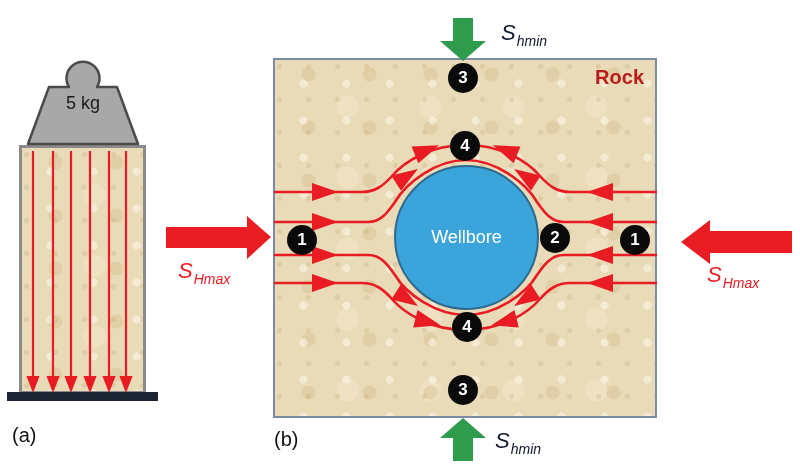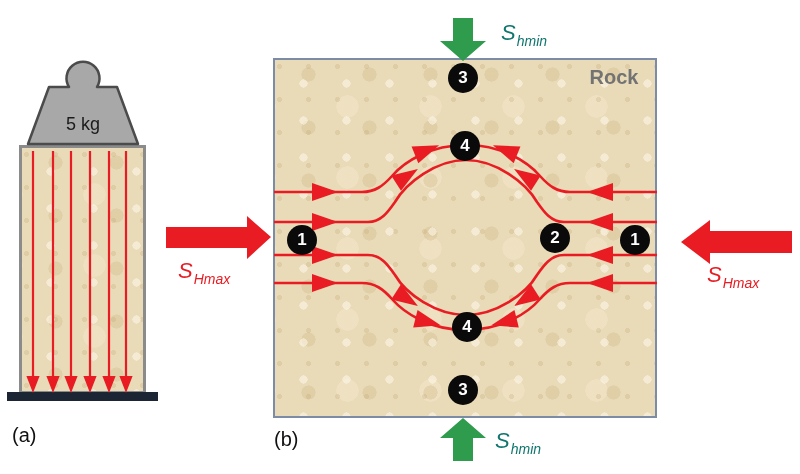--- a/index.html
+++ b/index.html
@@ -36,29 +36,29 @@
     background:#3ba4da; border:2px solid #2e6a8e; box-sizing:border-box;
     display:flex; align-items:center; justify-content:center; z-index:4;
   }
   #wellbore .wb-label { color:#ffffff; font-size:18px; }
   .marker {
     position:absolute; width:30px; height:30px; border-radius:50%;
     background:#0a0a0a; color:#ffffff; font-weight:bold; font-size:17px;
     display:flex; align-items:center; justify-content:center; z-index:6;
   }
   .panel-label { position:absolute; font-size:20px; color:#111111; z-index:7; }
-  .rock-label  { position:absolute; left:584px; top:66px; width:60px; text-align:center;
-                 font-weight:bold; font-size:20px; color:#737373; z-index:7; }
-  .weight-label{ position:absolute; left:48px; top:114px; width:70px; text-align:center;
+  .rock-label  { position:absolute; left:584px; top:66px; width:60px; text-align:right;
+                 font-weight:bold; font-size:20px; color:#b91c1c; z-index:7; }
+  .weight-label{ position:absolute; left:48px; top:93px; width:70px; text-align:center;
                  font-size:18px; color:#1b1b1b; z-index:7; }
   .slabel { position:absolute; white-space:nowrap; font-style:italic; z-index:7; }
   .slabel .main { font-size:22px; }
   .slabel .sub  { font-size:14px; vertical-align:-6px; margin-left:1px; }
   .slabel.red   { color:#e81c22;text-align:center; }
-  .slabel.green { color:#0f766e; }
+  .slabel.green { color:#0f172a; }
 </style>
 </head>
 <body>
 
 <div class="canvas">
 
   <div id="column" class="abs sand"></div>
   <div id="base" class="abs"></div>
   <div class="weight-label">5 kg</div>
   <div class="panel-label" style="left:12px; top:424px;">(a)</div>
@@ -112,20 +112,23 @@
       <polygon points="-13,-9 -13,9 13,0" transform="translate(505,150) rotate(202)"></polygon>
       <polygon points="-13,-9 -13,9 13,0" transform="translate(407,176) rotate(-33)"></polygon>
       <polygon points="-13,-9 -13,9 13,0" transform="translate(525,176) rotate(213)"></polygon>
       <polygon points="-13,-9 -13,9 13,0" transform="translate(407,299) rotate(33)"></polygon>
       <polygon points="-13,-9 -13,9 13,0" transform="translate(525,299) rotate(147)"></polygon>
       <polygon points="-13,-9 -13,9 13,0" transform="translate(428,322) rotate(14)"></polygon>
       <polygon points="-13,-9 -13,9 13,0" transform="translate(504,322) rotate(166)"></polygon>
     </g>
   </svg>
 
+  <div id="wellbore" class="abs">
+    <span class="wb-label">Wellbore</span>
+  </div>
 
   <div class="marker" style="left:287px; top:225px;">1</div>
   <div class="marker" style="left:540px; top:223px;">2</div>
   <div class="marker" style="left:620px; top:225px;">1</div>
   <div class="marker" style="left:450px; top:131px;">4</div>
   <div class="marker" style="left:452px; top:312px;">4</div>
   <div class="marker" style="left:448px; top:63px;">3</div>
   <div class="marker" style="left:448px; top:375px;">3</div>
 
   <div class="slabel red" style="left:178px; top:258px;">

